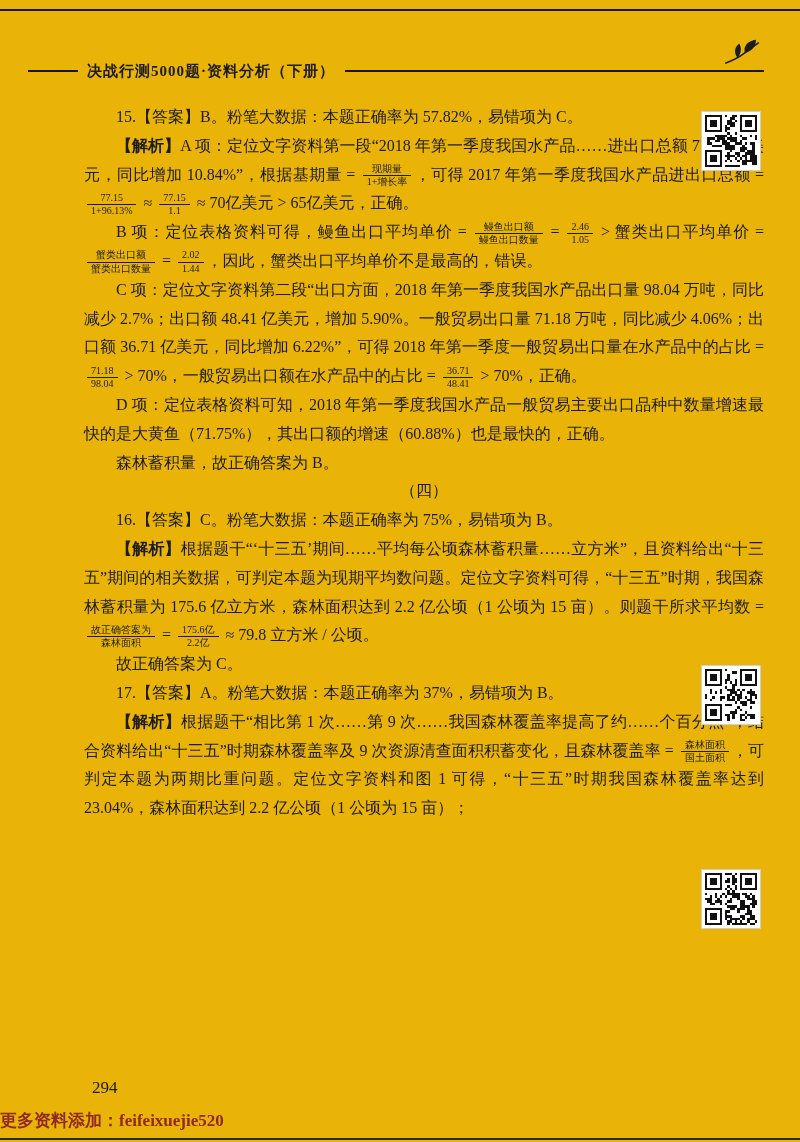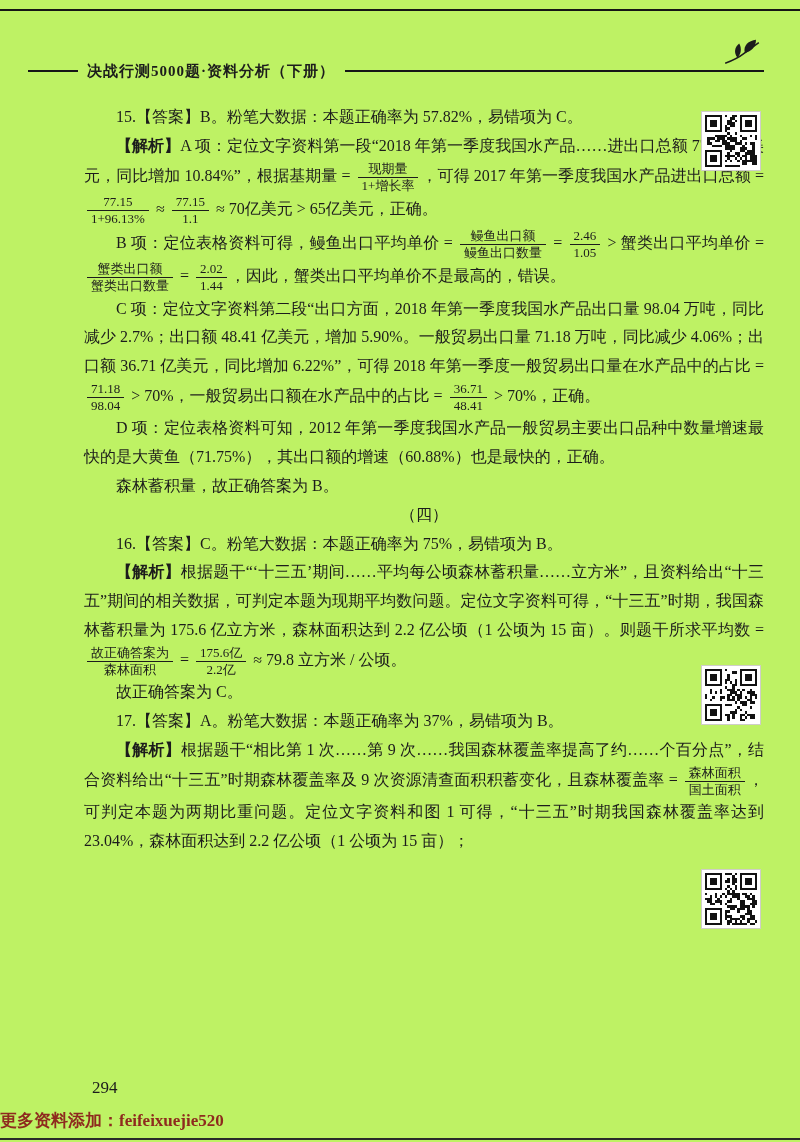--- a/index.html
+++ b/index.html
@@ -1,20 +1,20 @@
 <!DOCTYPE html>
 <html><head>
 <meta charset="utf-8">
 <style>
   html,body{margin:0;padding:0;background:#dddbd6;}
   .page{
     position:relative;
     width:800px;height:1142px;
     margin:0 auto;
-    background:#bef264;
+    background:#eab308;
     overflow:hidden;
     font-family:"Liberation Serif","DejaVu Serif",serif;
     color:#1c1c1c;
   }
   .top-rule{position:absolute;top:9px;left:0;right:0;height:2px;background:#151515;}
   .bottom-rule{position:absolute;bottom:2px;left:0;right:0;height:2px;background:#2a2a2a;}
 
   .header{position:absolute;top:60px;left:28px;right:0;display:flex;align-items:center;height:22px;}
   .hline{height:2px;background:#161616;}
   .hline.left{width:50px;margin-right:9px;}
@@ -26,21 +26,21 @@
     position:absolute;top:103px;left:84px;right:36px;
     font-size:16px;line-height:1.8;text-align:justify;
   }
   .para{margin:0;text-indent:2em;}
   .para.center{text-align:center;text-indent:0;}
   .para b{font-weight:bold;}
 
   .frac{
     display:inline-flex;flex-direction:column;
     vertical-align:middle;text-align:center;
-    margin:0 3px;font-size:13px;line-height:1.25;
+    margin:0 3px;font-size:10px;line-height:1.25;
     text-indent:0;
   }
   .frac .num{display:block;padding:0 4px;border-bottom:1.5px solid #1c1c1c;}
   .frac .den{display:block;padding:0 4px;}
 
   .qr{
     position:absolute;width:58px;height:58px;
     background:#fff;padding:3px;box-sizing:border-box;
     box-shadow:0 0 0 1px #cfcdc8;
   }
@@ -98,21 +98,21 @@
           <span class="num">2.02</span>
           <span class="den">1.44</span>
         </span>，因此，蟹类出口平均单价不是最高的，错误。</p>
       <p class="para">C 项：定位文字资料第二段“出口方面，2018 年第一季度我国水产品出口量 98.04 万吨，同比减少 2.7%；出口额 48.41 亿美元，增加 5.90%。一般贸易出口量 71.18 万吨，同比减少 4.06%；出口额 36.71 亿美元，同比增加 6.22%”，可得 2018 年第一季度一般贸易出口量在水产品中的占比 = <span class="frac">
           <span class="num">71.18</span>
           <span class="den">98.04</span>
         </span> &gt; 70%，一般贸易出口额在水产品中的占比 = <span class="frac">
           <span class="num">36.71</span>
           <span class="den">48.41</span>
         </span> &gt; 70%，正确。</p>
-      <p class="para">D 项：定位表格资料可知，2012 年第一季度我国水产品一般贸易主要出口品种中数量增速最快的是大黄鱼（71.75%），其出口额的增速（60.88%）也是最快的，正确。</p>
+      <p class="para">D 项：定位表格资料可知，2018 年第一季度我国水产品一般贸易主要出口品种中数量增速最快的是大黄鱼（71.75%），其出口额的增速（60.88%）也是最快的，正确。</p>
       <p class="para">森林蓄积量，故正确答案为 B。</p>
       <p class="para center">（四）</p>
       <p class="para">16.【答案】C。粉笔大数据：本题正确率为 75%，易错项为 B。</p>
       <p class="para"><b>【解析】</b>根据题干“‘十三五’期间……平均每公顷森林蓄积量……立方米”，且资料给出“十三五”期间的相关数据，可判定本题为现期平均数问题。定位文字资料可得，“十三五”时期，我国森林蓄积量为 175.6 亿立方米，森林面积达到 2.2 亿公顷（1 公顷为 15 亩）。则题干所求平均数 = <span class="frac">
           <span class="num">故正确答案为</span>
           <span class="den">森林面积</span>
         </span> = <span class="frac">
           <span class="num">175.6亿</span>
           <span class="den">2.2亿</span>
         </span> ≈ 79.8 立方米 / 公顷。</p>

